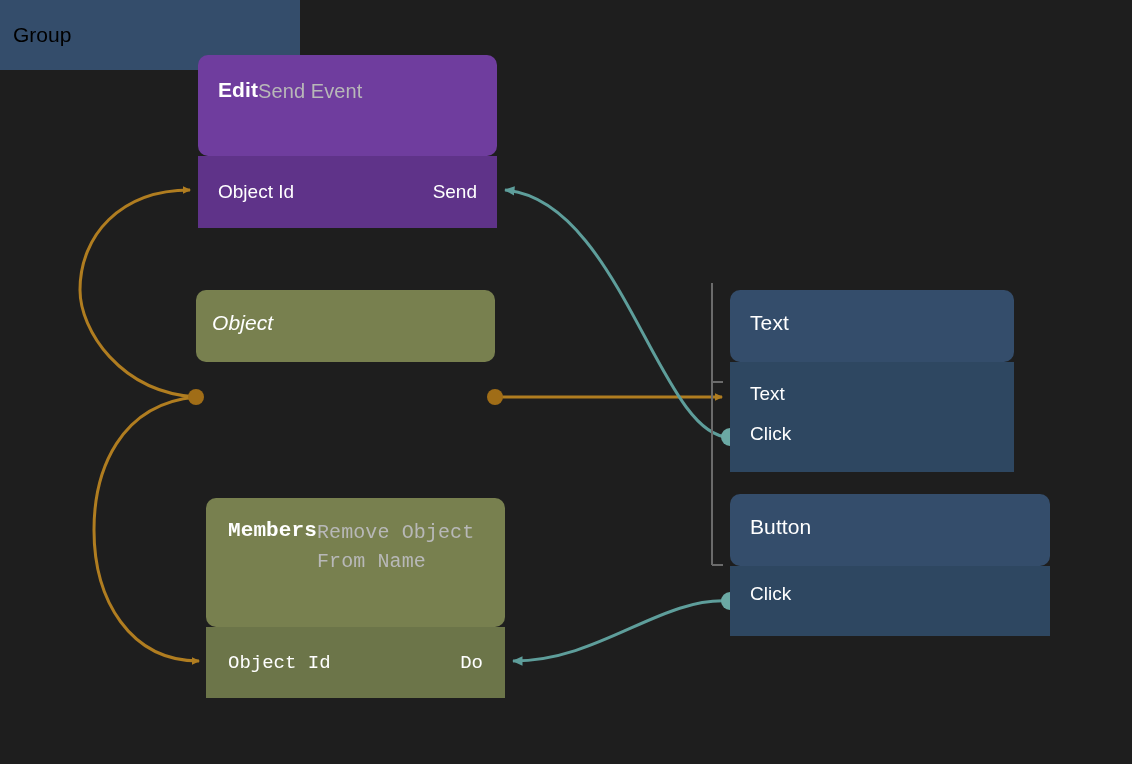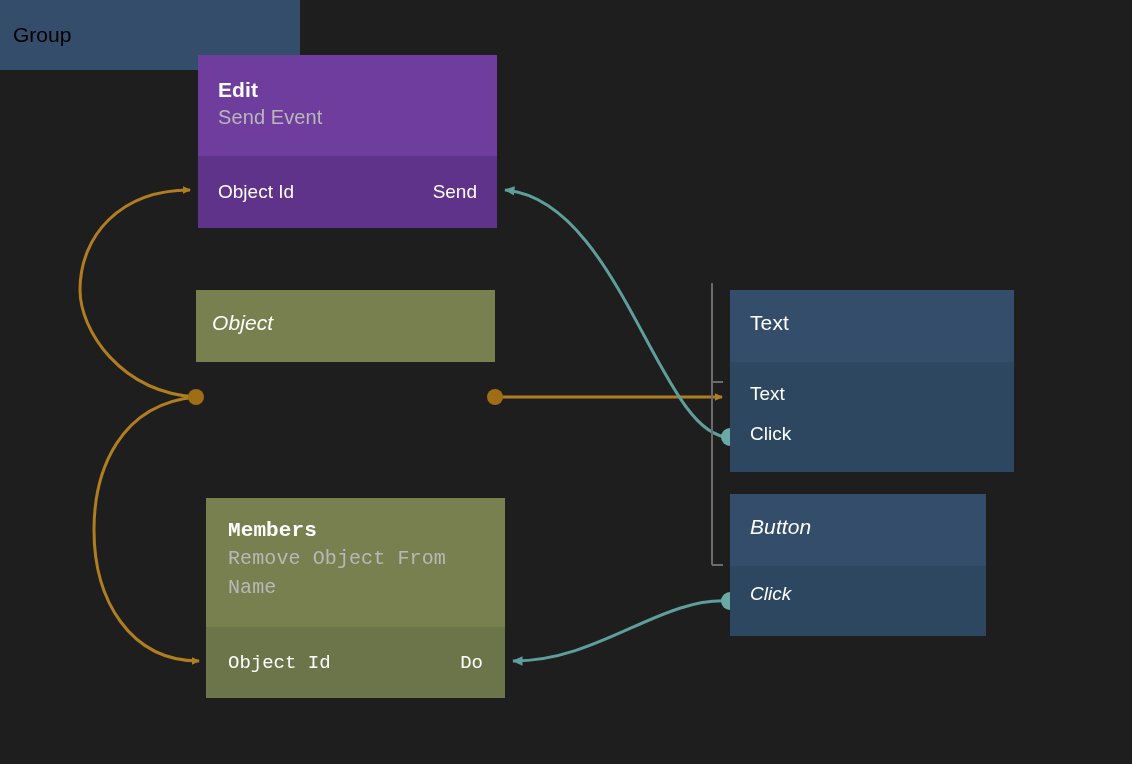--- a/index.html
+++ b/index.html
@@ -7,21 +7,21 @@
     width:1132px;height:764px;
     background:#1e1e1e;
     font-family:"Liberation Sans","DejaVu Sans",sans-serif;
     overflow:hidden;
     position:relative;
   }
   #canvas{position:absolute;inset:0;}
   .edges{position:absolute;left:0;top:0;width:1132px;height:764px;pointer-events:none;}
 
   .node{position:absolute;box-sizing:border-box;}
-  .node .hdr{display:flex;flex-direction:column;justify-content:flex-start;box-sizing:border-box;}
+  .node .hdr{display:flex;flex-direction:row;justify-content:flex-start;box-sizing:border-box;border-radius:10px;}
   .node .title{color:#ffffff;font-size:21px;line-height:26px;letter-spacing:.1px;}
   .node .subtitle{color:#b8b8b8;font-size:20px;line-height:29px;letter-spacing:.1px;}
   .node .body{box-sizing:border-box;}
   .row{display:flex;justify-content:space-between;align-items:center;color:#ffffff;font-size:19px;line-height:24px;white-space:nowrap;}
   .row .lft{text-align:left;}
   .row .rgt{text-align:right;}
 
   
   #node-edit{left:198px;top:55px;width:299px;height:173px;}
   #node-edit .hdr{background:#6f3d9e;height:101px;padding:22px 20px 0 20px;}
@@ -44,21 +44,21 @@
 
   
   #node-group{left:690px;top:198px;width:300px;height:70px;background:#344d6b;padding:0 13px;display:flex;align-items:center;box-sizing:border-box;}
   #node-group .title{font-size:21px;}
 
   #node-text{left:730px;top:290px;width:284px;height:182px;}
   #node-text .hdr{background:#344d6b;height:72px;padding:20px 20px 0 20px;}
   #node-text .body{background:#2e4761;height:110px;padding:12px 20px 0 20px;}
   #node-text .body .row{justify-content:flex-start;height:40px;}
 
-  #node-button{left:730px;top:494px;width:256px;height:142px;font-style:italic;}
+  #node-button{left:730px;top:494px;width:320px;height:142px;}
   #node-button .hdr{background:#344d6b;height:72px;padding:20px 20px 0 20px;}
   #node-button .body{background:#2e4761;height:70px;padding:0 20px;display:flex;align-items:flex-start;padding-top:16px;}
   #node-button .body .row{justify-content:flex-start;}
 </style>
 </head>
 <body>
 
 <div id="canvas">
 
   <svg class="edges" viewBox="0 0 1132 764">

